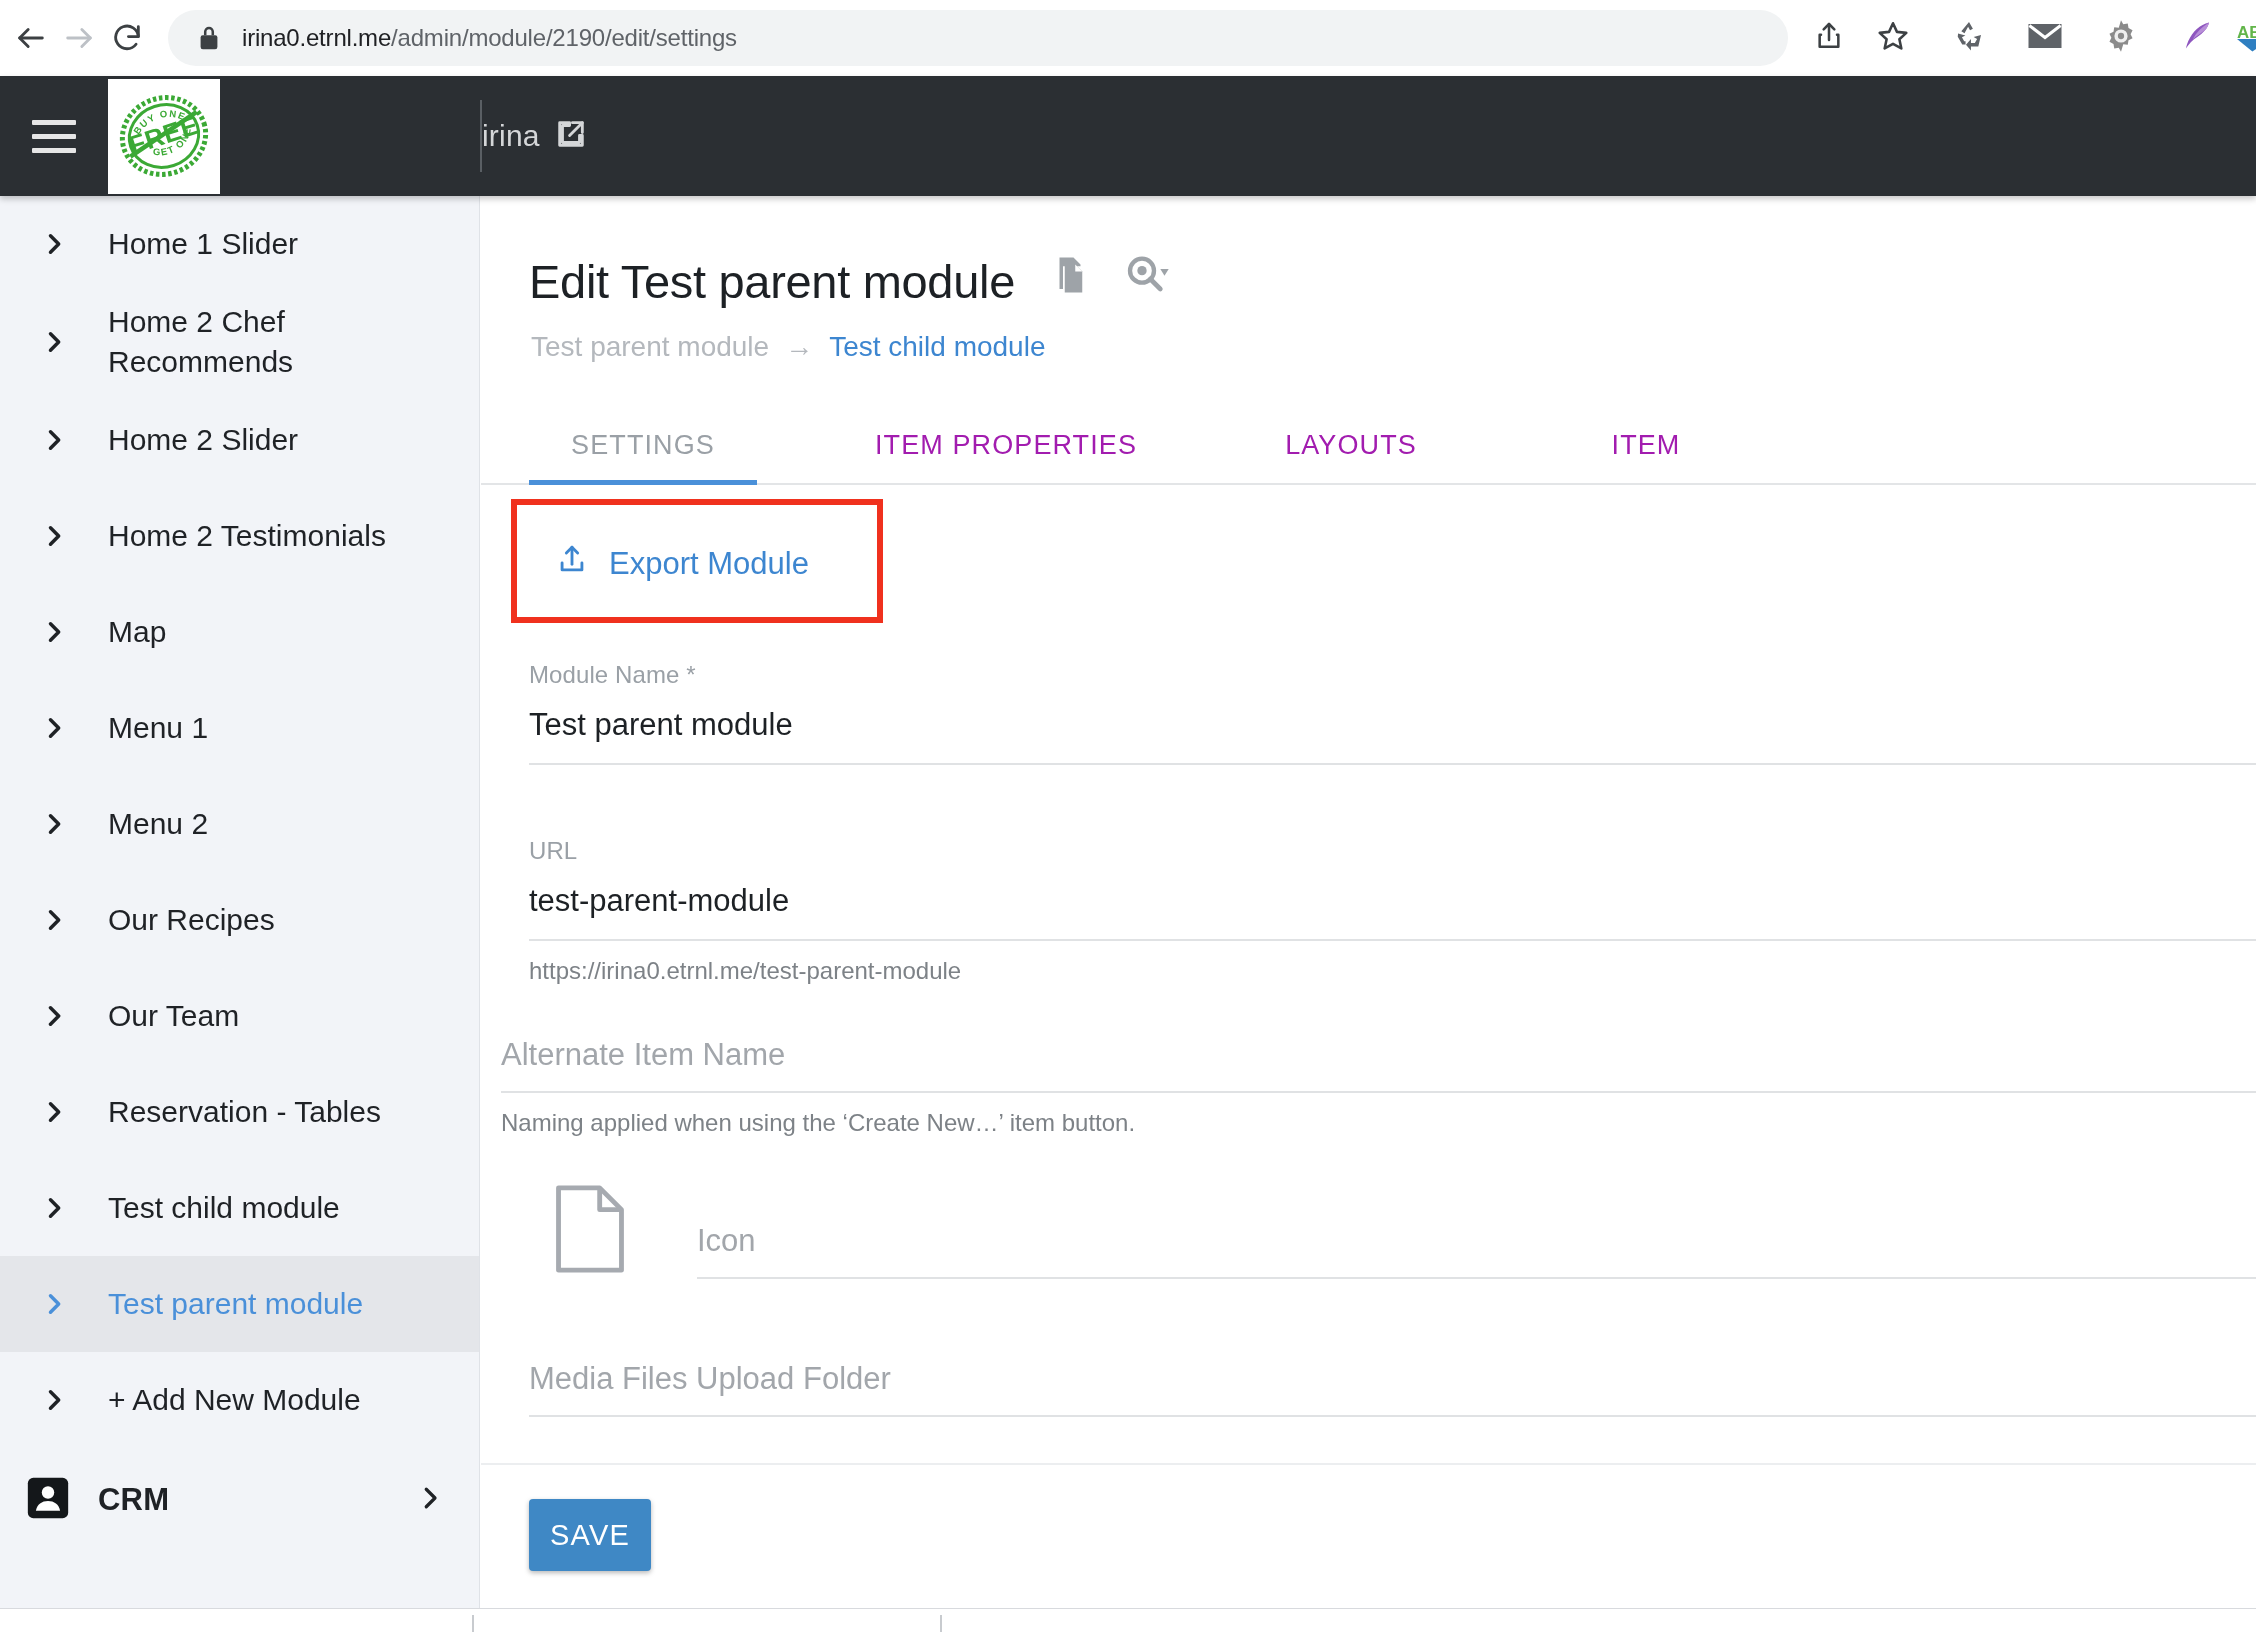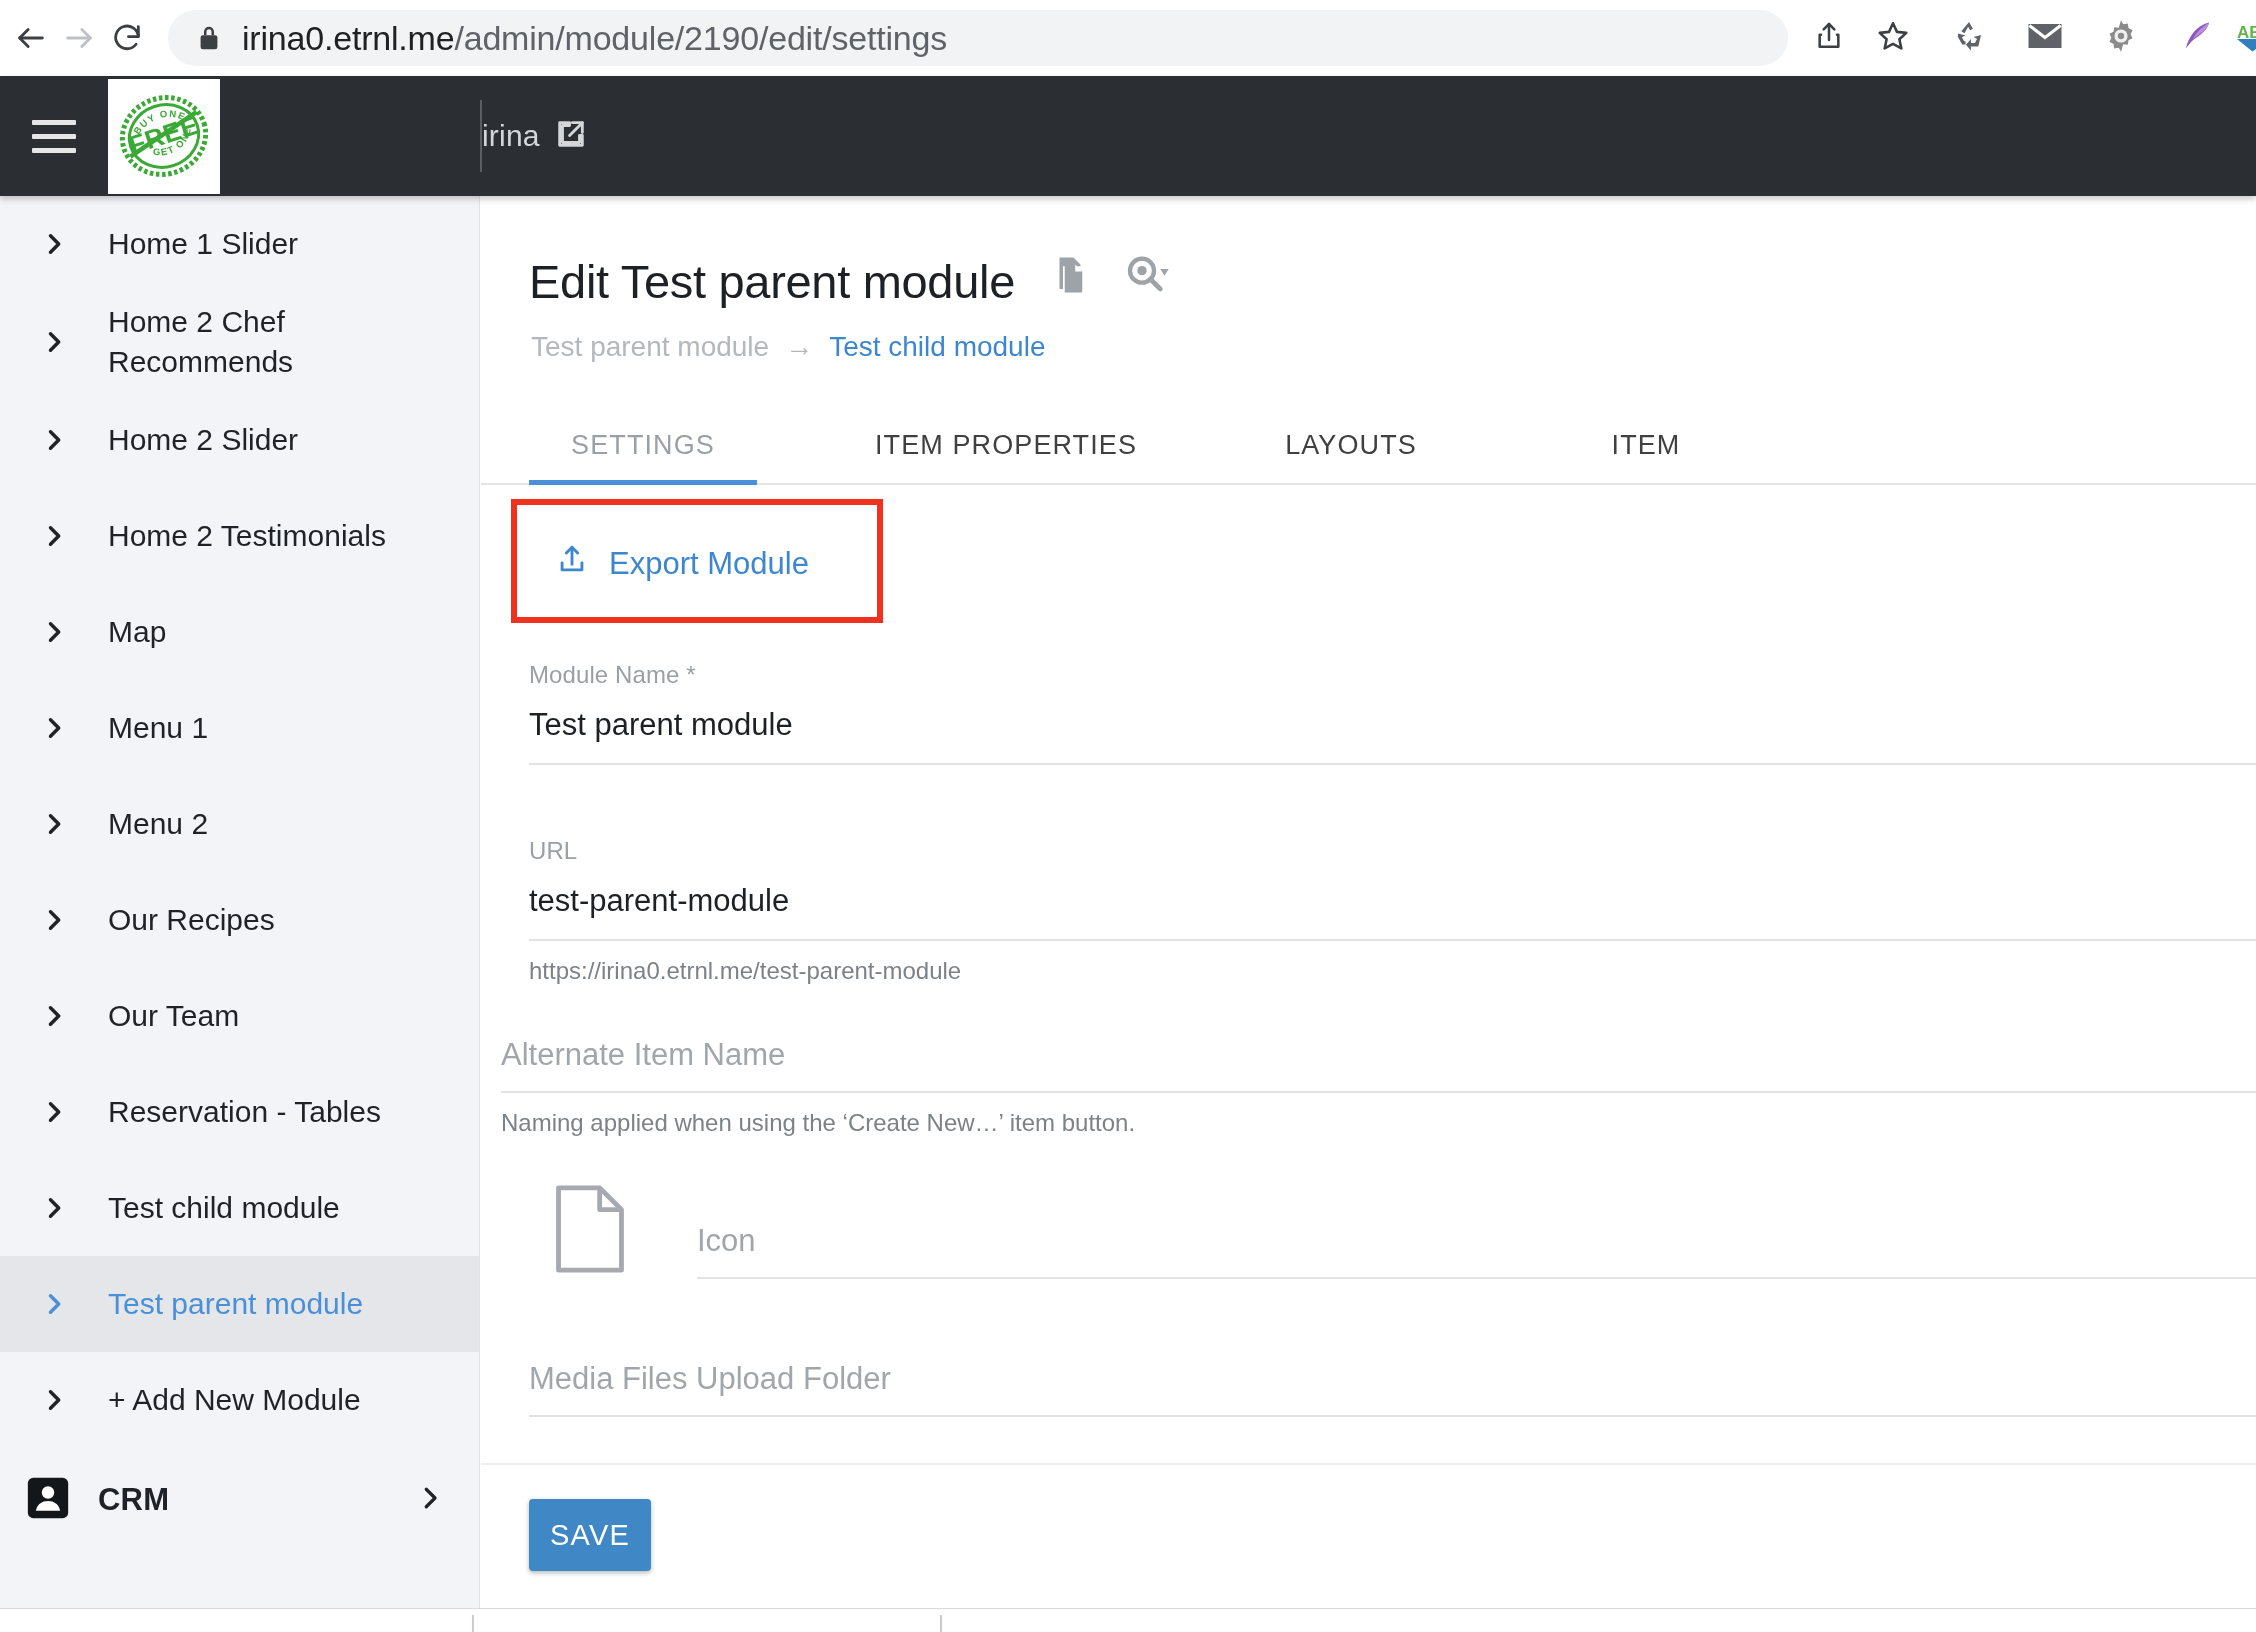--- a/index.html
+++ b/index.html
@@ -21,21 +21,21 @@
     border-radius: 50%; cursor: pointer;
   }
   .nav-btn svg { display: block; }
   .omnibox {
     flex: 0 0 auto; width: 1620px; height: 56px; margin-left: 24px;
     background: #f1f3f4; border-radius: 28px;
     display: flex; align-items: center; padding: 0 26px;
   }
   .lock-wrap { width: 30px; display:flex; align-items:center; justify-content:center; margin-right: 18px;}
   .url-text {
-    font-size: 34px; color: #5f6368; letter-spacing: -0.2px; white-space: nowrap;
+    font-size: 24px; color: #5f6368; letter-spacing: -0.2px; white-space: nowrap;
   }
   .url-text .host { color: #202124; }
   .chrome-actions { display: flex; align-items: center; margin-left: 6px; }
   .chrome-icon {
     width: 58px; height: 58px; display: flex; align-items: center; justify-content: center;
     margin-left: 6px; cursor: pointer;
   }
   .ext-icon { width: 58px; height: 58px; display:flex; align-items:center; justify-content:center; margin-left:18px; cursor:pointer;}
 
   
@@ -98,21 +98,21 @@
   .breadcrumb { display:flex; align-items:center; gap: 16px; padding: 22px 0 0 50px; }
   .crumb-muted { font-size: 28px; color: #b4b8bd; }
   .crumb-arrow { font-size: 28px; color: #b4b8bd; }
   .crumb-link { font-size: 28px; color: #3d86d0; cursor: pointer; }
 
   .tabs {
     display: flex; align-items: flex-end; margin: 46px 0 0 0; padding-left: 48px;
     border-bottom: 2px solid #e3e5e7; height: 76px;
   }
   .tab {
-    font-size: 27px; color: #404040; letter-spacing: 1.1px;
+    font-size: 27px; color: #a21caf; letter-spacing: 1.1px;
     padding: 0 0 22px 0; cursor: pointer; position: relative; text-align:center;
   }
   .tab.t0 { width: 228px; }
   .tab.t1 { width: 270px; margin-left: 114px; }
   .tab.t2 { width: 180px; margin-left: 120px; }
   .tab.t3 { width: 130px; margin-left: 140px; }
   .tab.active { color: #9aa0a6; }
   .tab.active::after {
     content: ""; position: absolute; left: 0; right: 0; bottom: -2px;
     height: 5px; background: #4a90d9;

